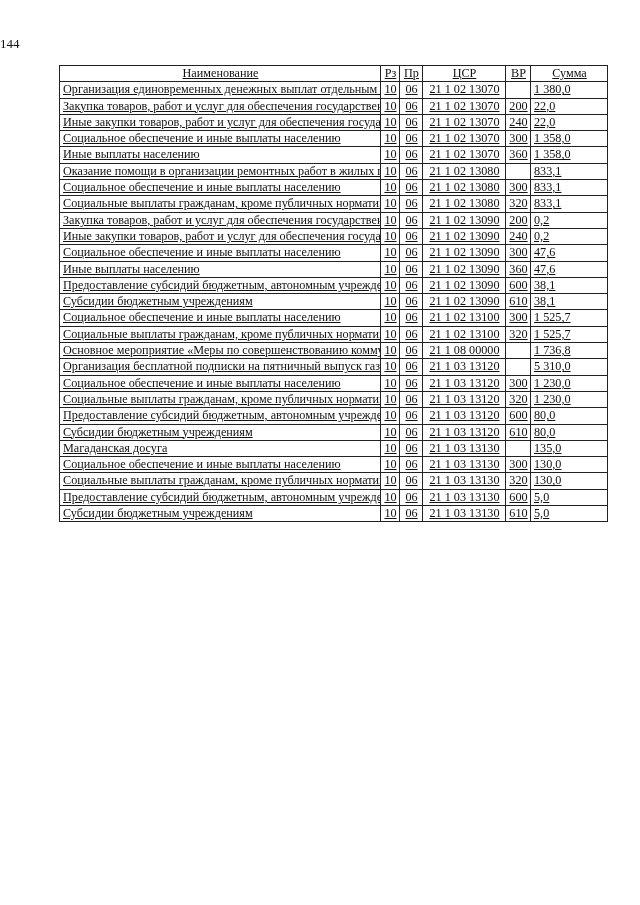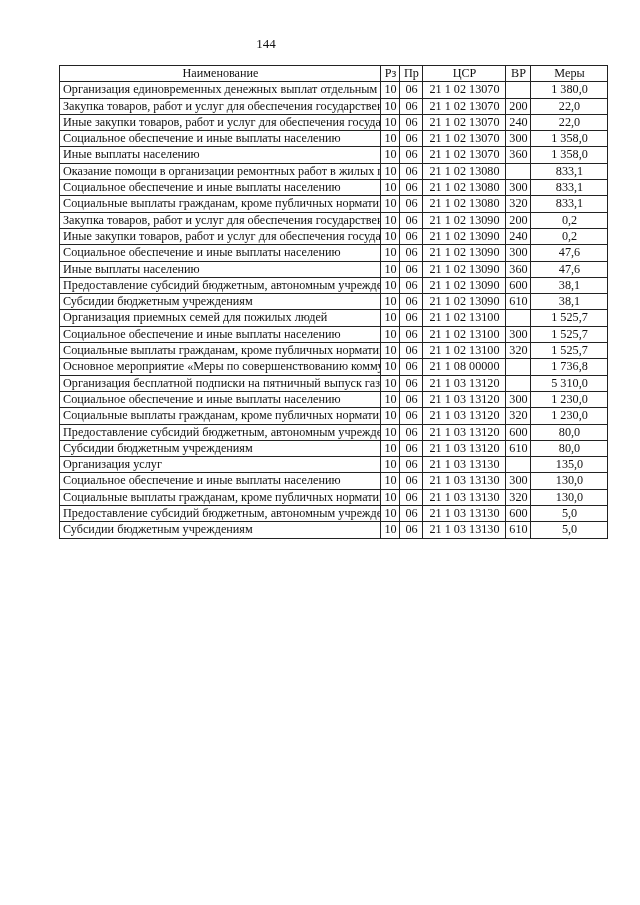--- a/index.html
+++ b/index.html
@@ -1,35 +1,35 @@
 <!DOCTYPE html>
 <html><head>
 <meta charset="utf-8">
 <style>
   html, body { margin: 0; padding: 0; background: #ffffff; }
   body { width: 640px; height: 905px; position: relative; overflow: hidden;
          font-family: "Liberation Serif", "DejaVu Serif", serif; color: #111; }
-  .page-number { position: absolute; top: 36px; left: 0; width: 532px; text-align: center;
+  .page-number { position: absolute; top: 36px; left: 0; width: 532px; text-align: left;
                  font-size: 13px; line-height: 16px; }
   table.budget { position: absolute; top: 65px; left: 59px; width: 548px;
-                 border-collapse: collapse; table-layout: fixed; font-size: 12.2px; line-height: 15.3px; }
+                 border-collapse: collapse; table-layout: fixed; font-size: 12.2px; line-height: 15.3px; text-decoration: underline; }
   table.budget td, table.budget th { border: 1px solid #222; padding: 0 2px 0 3px; vertical-align: bottom;
                  font-weight: normal; overflow: hidden; white-space: nowrap; }
   table.budget th { text-align: center; vertical-align: middle; height: 15px; }
   col.c-name { width: 321px; }
   col.c-rz { width: 19px; }
   col.c-pr { width: 23px; }
   col.c-csr { width: 83px; }
   col.c-vr { width: 25px; }
   col.c-sum { width: 77px; }
   td.name { text-align: justify; text-align-last: left; white-space: normal; padding-right: 2px; }
   td.rz, td.pr { text-align: center; padding: 0; }
   td.csr { text-align: center; padding-left: 3px; }
   td.vr { text-align: center; padding-left: 2px; }
-  td.sum { text-align: center; padding-right: 2px; }
+  td.sum { text-align: left; padding-right: 2px; }
 </style>
 </head>
 <body>
 
 <div class="page-number">144</div>
 
 <table class="budget">
   <colgroup>
     <col class="c-name">
       <col class="c-rz">
@@ -38,21 +38,21 @@
       <col class="c-vr">
       <col class="c-sum">
   </colgroup>
   <thead>
     <tr>
       <th>Наименование</th>
       <th>Рз</th>
       <th>Пр</th>
       <th>ЦСР</th>
       <th>ВР</th>
-      <th>Меры</th>
+      <th>Сумма</th>
     </tr>
   </thead>
   <tbody id="table-body">
       <tr>
         <td class="name">Организация единовременных денежных выплат отдельным категориям граждан в связи с празднованием Дня Победы в Великой Отечественной войне 1941-1945 годов</td>
         <td class="rz">10</td>
         <td class="pr">06</td>
         <td class="csr">21 1 02 13070</td>
         <td class="vr"></td>
         <td class="sum">1 380,0</td>
@@ -155,28 +155,20 @@
       </tr>
       <tr>
         <td class="name">Субсидии бюджетным учреждениям</td>
         <td class="rz">10</td>
         <td class="pr">06</td>
         <td class="csr">21 1 02 13090</td>
         <td class="vr">610</td>
         <td class="sum">38,1</td>
       </tr>
       <tr>
-        <td class="name">Организация приемных семей для пожилых людей</td>
-        <td class="rz">10</td>
-        <td class="pr">06</td>
-        <td class="csr">21 1 02 13100</td>
-        <td class="vr"></td>
-        <td class="sum">1 525,7</td>
-      </tr>
-      <tr>
         <td class="name">Социальное обеспечение и иные выплаты населению</td>
         <td class="rz">10</td>
         <td class="pr">06</td>
         <td class="csr">21 1 02 13100</td>
         <td class="vr">300</td>
         <td class="sum">1 525,7</td>
       </tr>
       <tr>
         <td class="name">Социальные выплаты гражданам, кроме публичных нормативных социальных выплат</td>
         <td class="rz">10</td>
@@ -227,21 +219,21 @@
       </tr>
       <tr>
         <td class="name">Субсидии бюджетным учреждениям</td>
         <td class="rz">10</td>
         <td class="pr">06</td>
         <td class="csr">21 1 03 13120</td>
         <td class="vr">610</td>
         <td class="sum">80,0</td>
       </tr>
       <tr>
-        <td class="name">Организация услуг</td>
+        <td class="name">Магаданская досуга</td>
         <td class="rz">10</td>
         <td class="pr">06</td>
         <td class="csr">21 1 03 13130</td>
         <td class="vr"></td>
         <td class="sum">135,0</td>
       </tr>
       <tr>
         <td class="name">Социальное обеспечение и иные выплаты населению</td>
         <td class="rz">10</td>
         <td class="pr">06</td>

